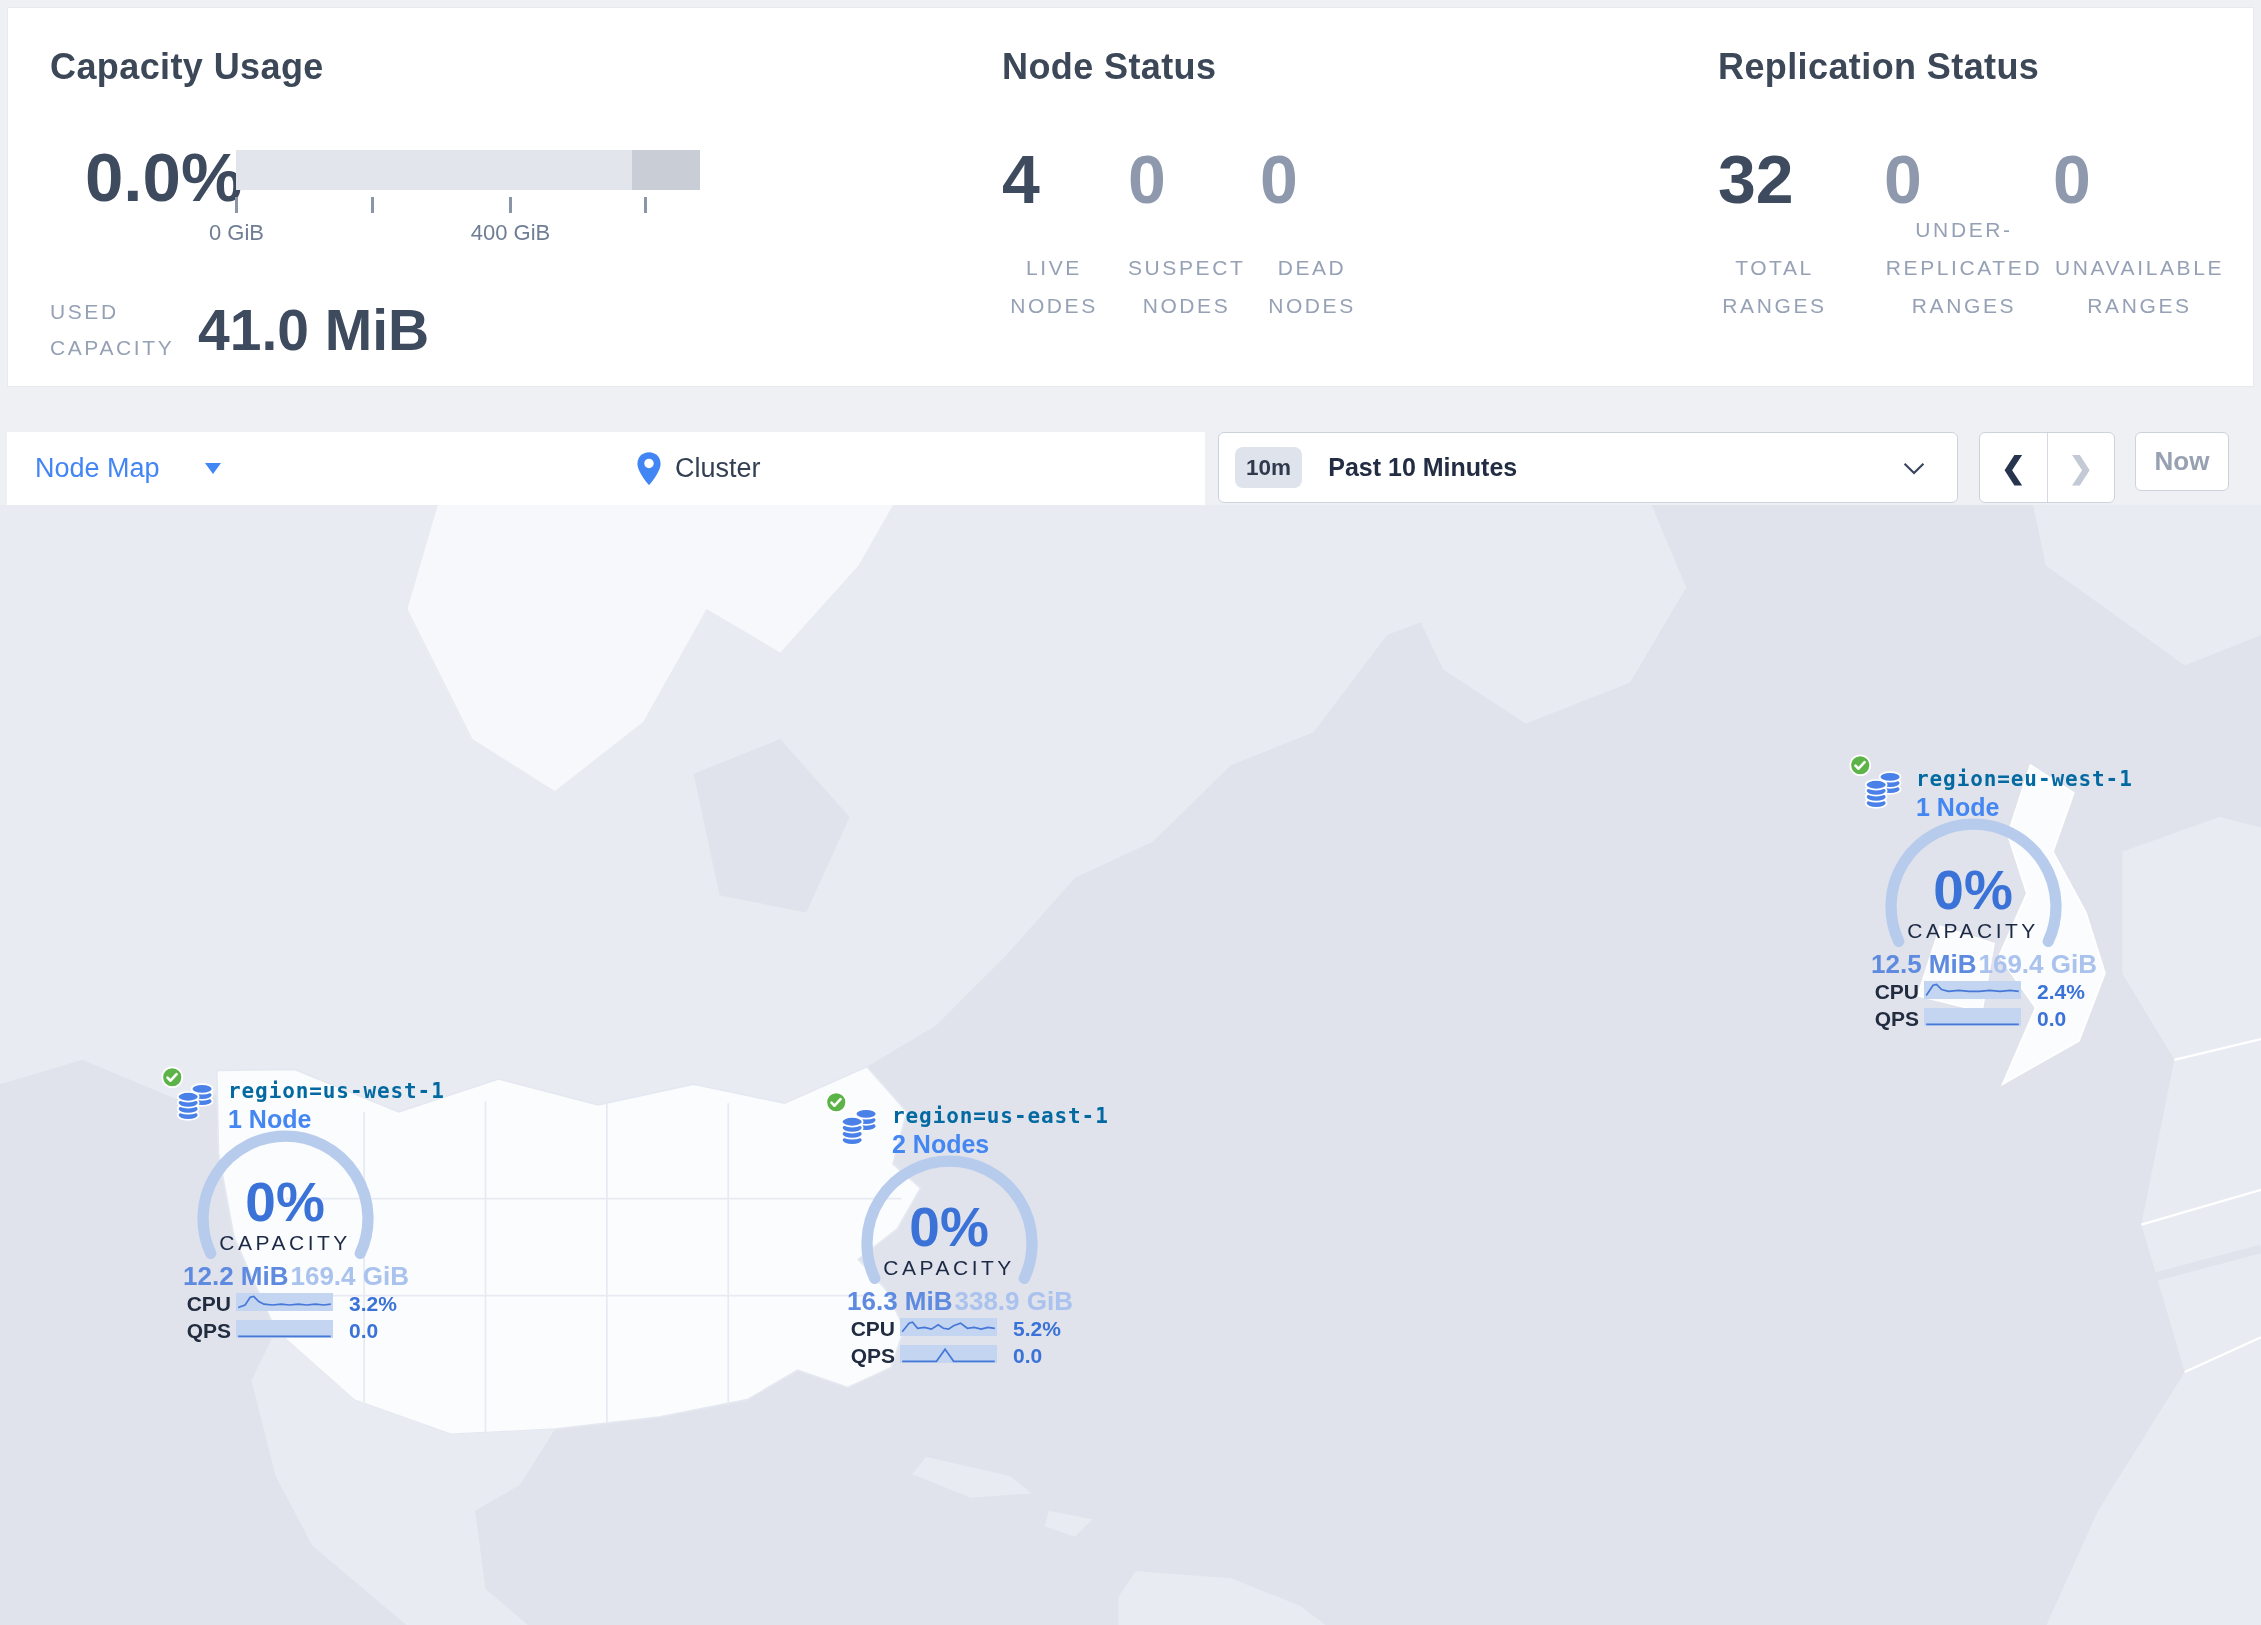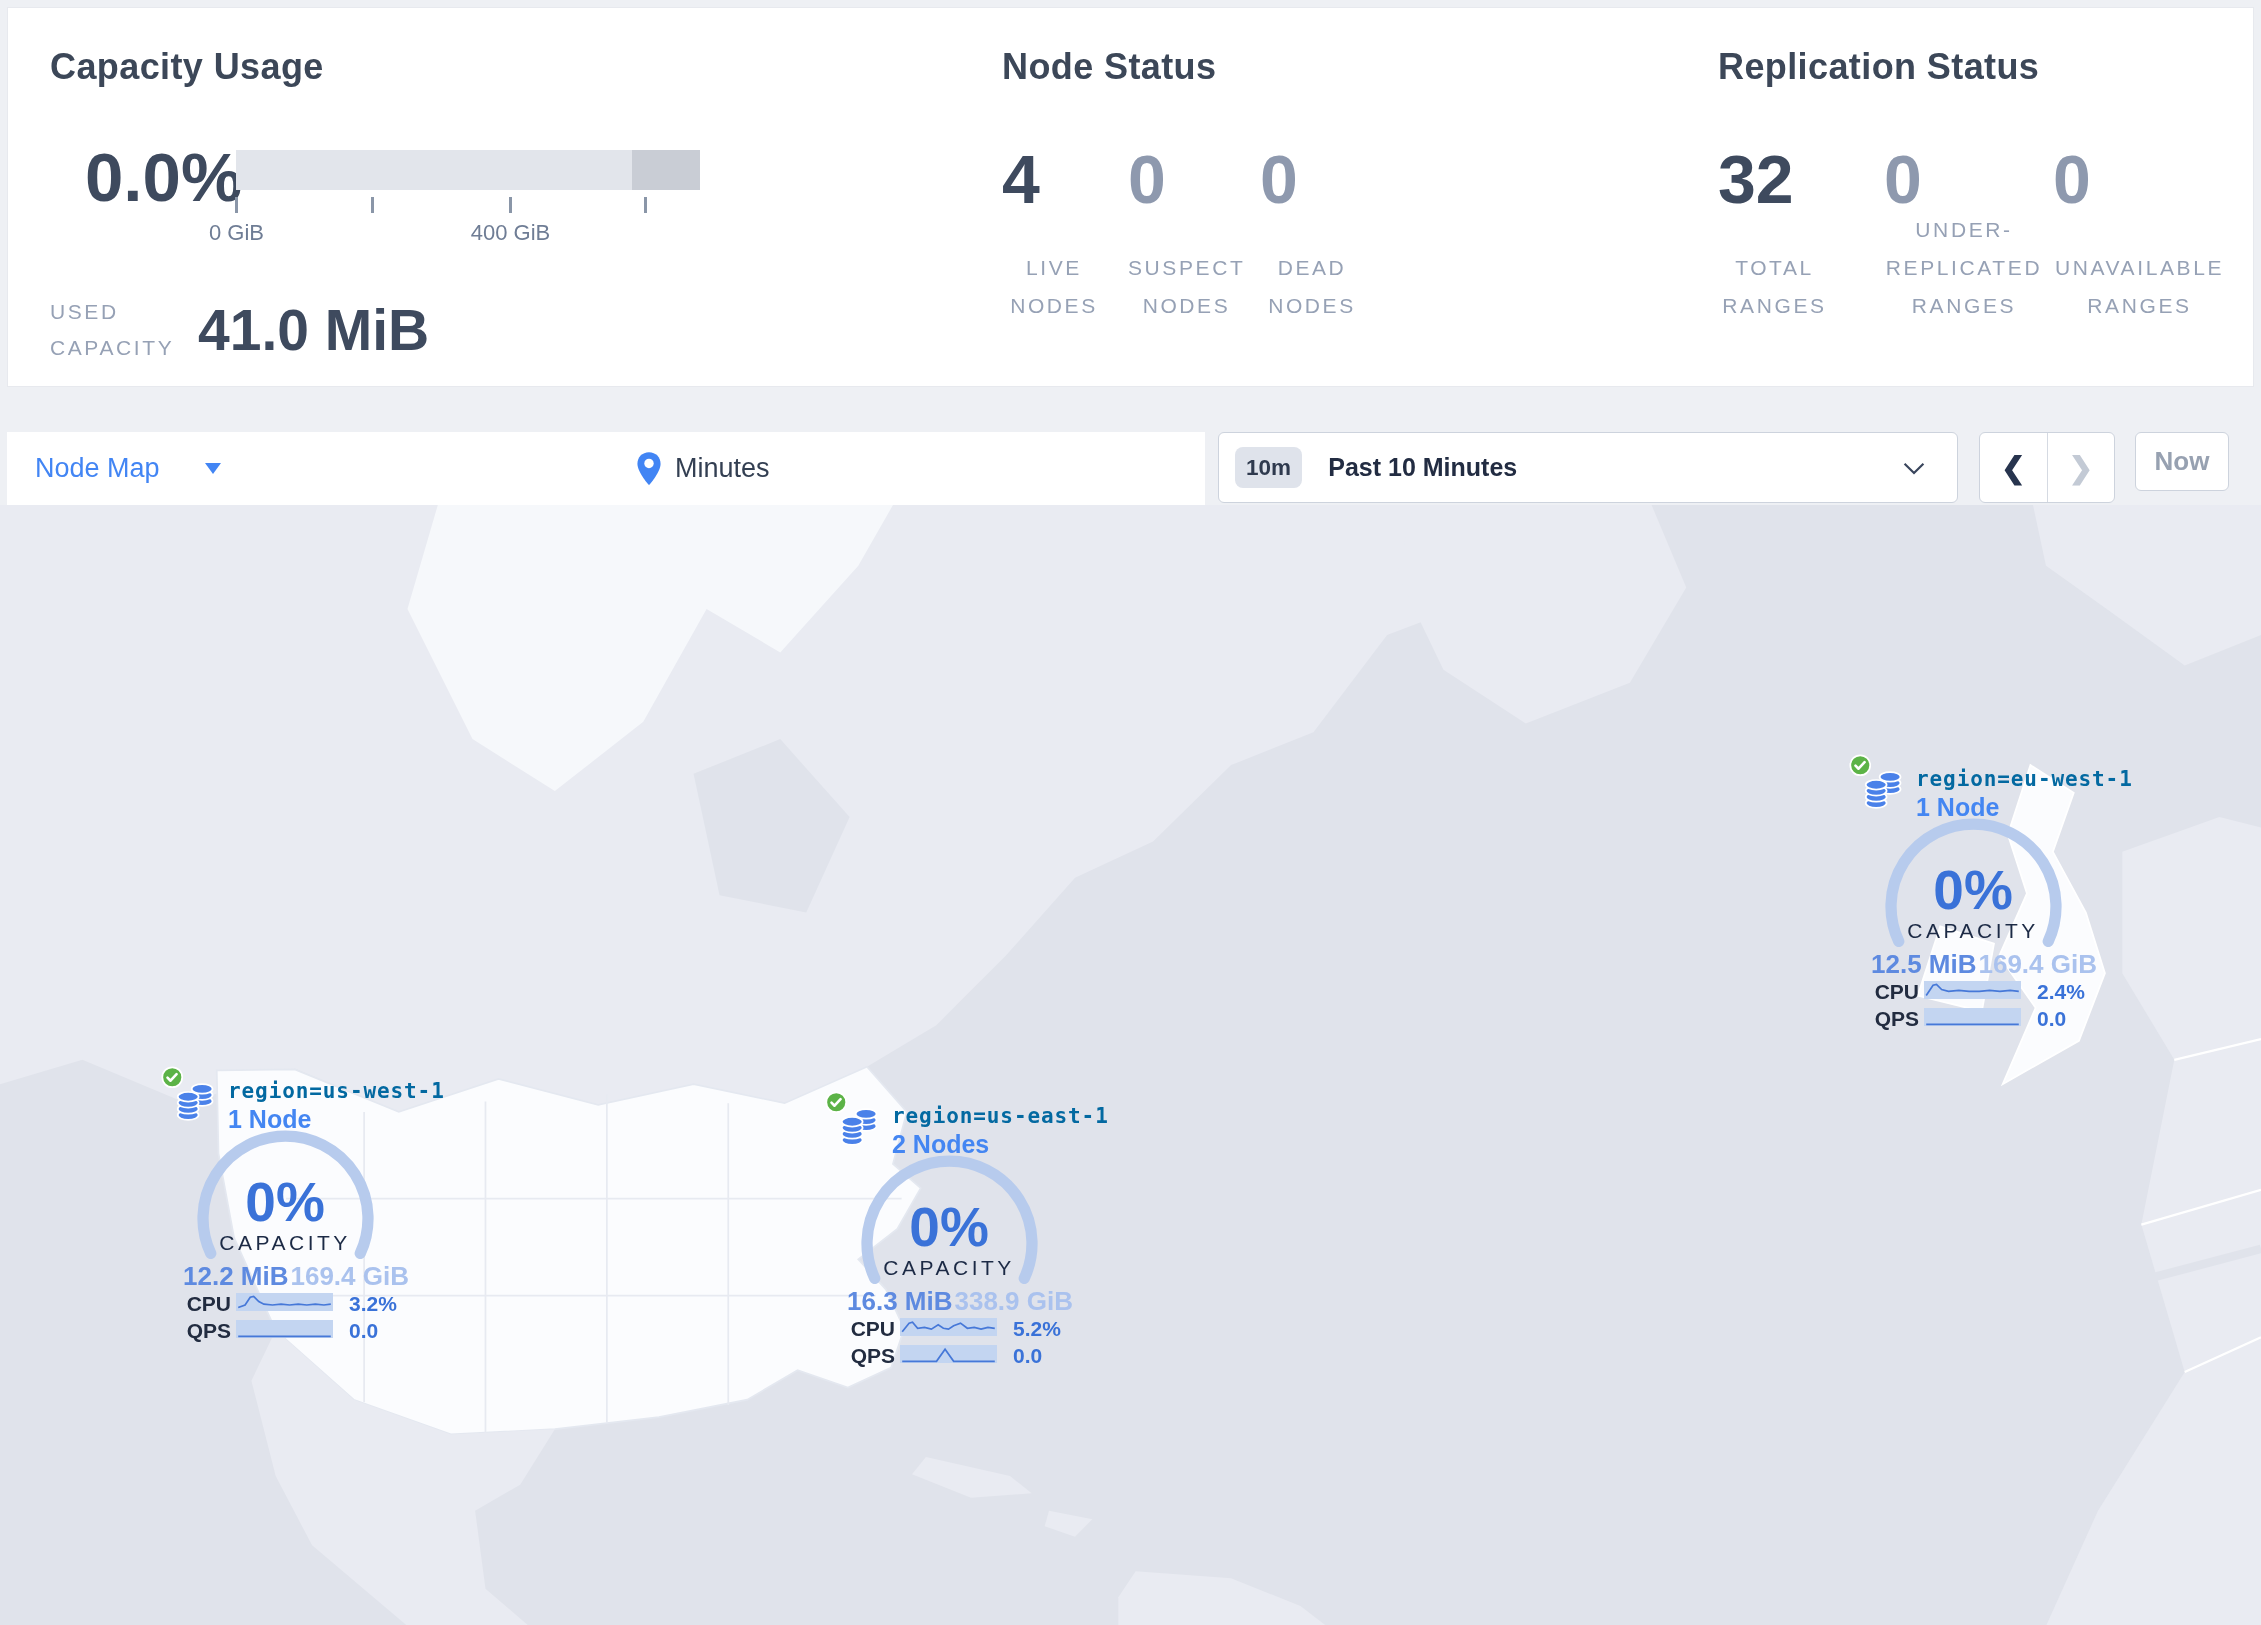--- a/index.html
+++ b/index.html
@@ -145,21 +145,21 @@
 <div class="view-selector">
   <span class="view-selector-label">Node Map</span>
   <span class="tri-down"></span>
 </div>
 
 <div class="breadcrumb">
   <svg width="28" height="36" viewBox="0 0 32 42">
     <path d="M16,1.5 C8,1.5 2.5,7.5 2.5,15 C2.5,25 16,40 16,40 C16,40 29.5,25 29.5,15 C29.5,7.5 24,1.5 16,1.5 Z" fill="#4285f4"></path>
     <circle cx="16" cy="14.5" r="5.5" fill="#ffffff"></circle>
   </svg>
-  <span class="breadcrumb-label">Minutes</span>
+  <span class="breadcrumb-label">Cluster</span>
 </div>
 
 <div class="time-box">
   <span class="time-badge">10m</span>
   <span class="time-label">Past 10 Minutes</span>
   <svg class="time-chev" width="24" height="15.6" viewBox="0 0 28 18">
     <polyline points="3,3 14,14 25,3" fill="none" stroke="#39455c" stroke-width="2.5"></polyline>
   </svg>
 </div>
 

